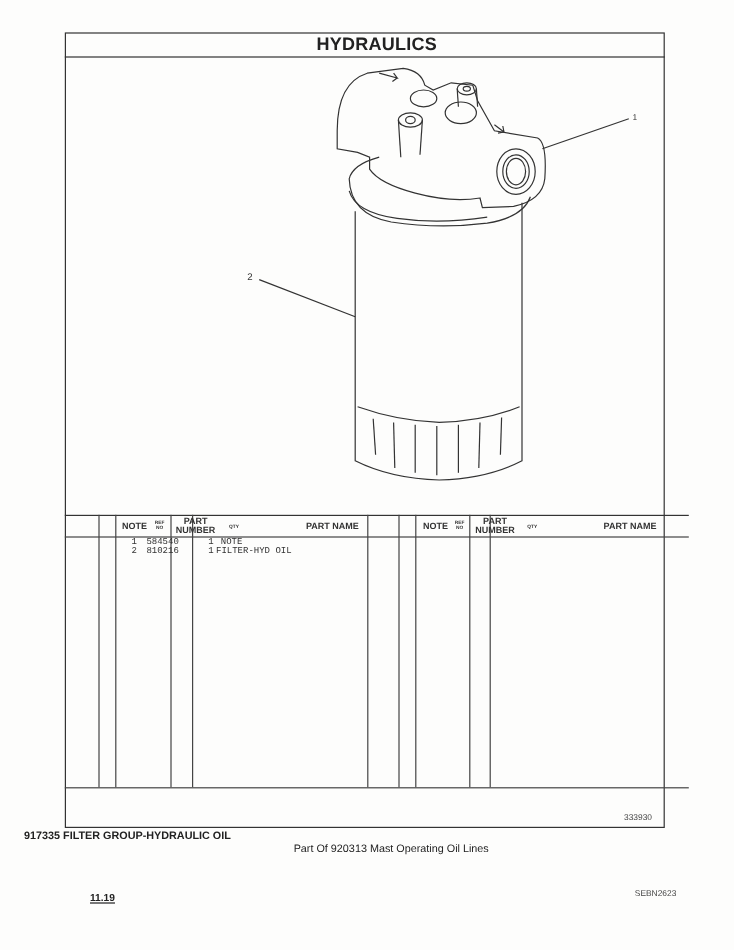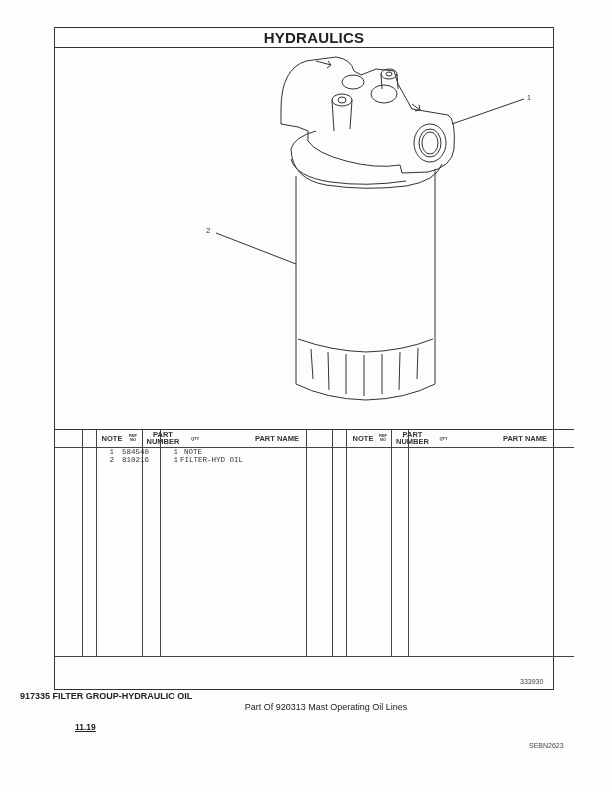--- a/index.html
+++ b/index.html
@@ -17,21 +17,21 @@
   .hdr.ref { font-size: 4px; line-height: 4px; }
   .hdr.pn { font-size: 7.5px; line-height: 7px; align-items: center; }
   .hdr.qty { font-size: 4px; }
   .hdr.name { font-size: 7.5px; }
   .row { font-family: "Liberation Mono", monospace; font-size: 7.5px; line-height: 7px; color: #333; }
   .r-ref { text-align: right; }
   .r-qty { text-align: right; }
   .drawing-no { left: 500px; top: 678px; font-size: 7px; font-family: "Liberation Sans", sans-serif; color: #444; }
   .cap1 { left: 0; width: 612px; top: 691px; text-align: left; font-weight: bold; font-size: 9px; color: #222; }
   .cap2 { left: 0; width: 612px; top: 702px; text-align: center; font-size: 9px; color: #222; }
-  .page-no { left: 55px; top: 722px; font-weight: bold; font-size: 8.5px; text-decoration: underline; }
+  .page-no { left: 55px; top: 743px; font-weight: bold; font-size: 8.5px; text-decoration: underline; }
   .doc-code { left: 509px; top: 742px; font-size: 7px; color: #444; }
 </style>
 </head>
 <body>
 
 <div class="abs outer"></div>
 <div class="abs title-bar">HYDRAULICS</div>
 
 <div class="abs illus">
   <svg width="496" height="380" viewBox="0 0 496 380" xmlns="http://www.w3.org/2000/svg" fill="none" stroke="#333" stroke-width="1">

